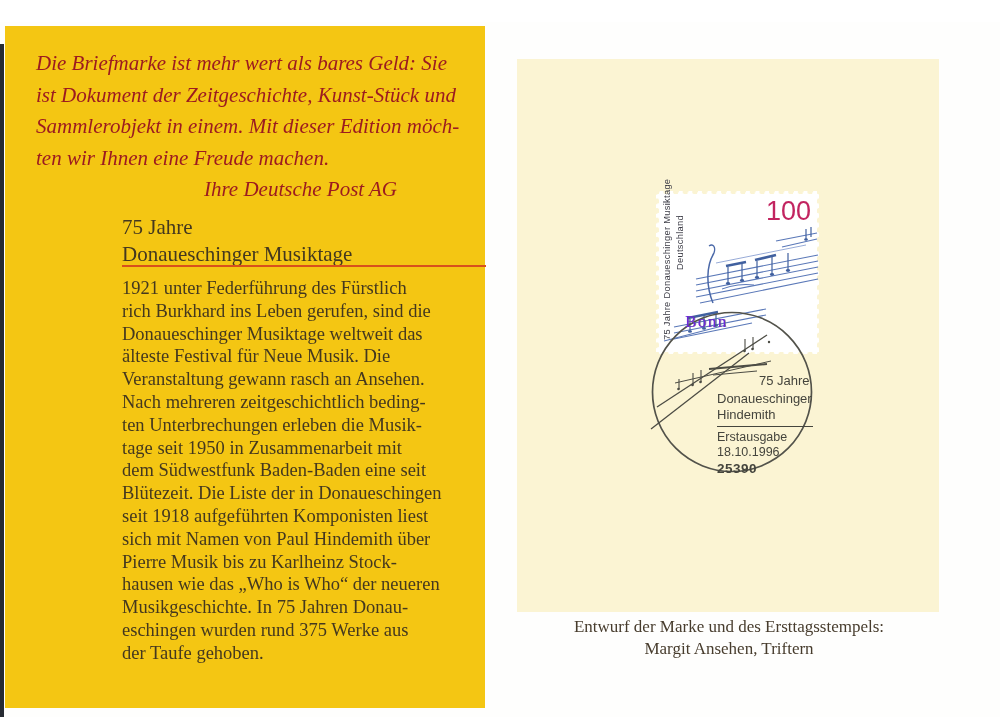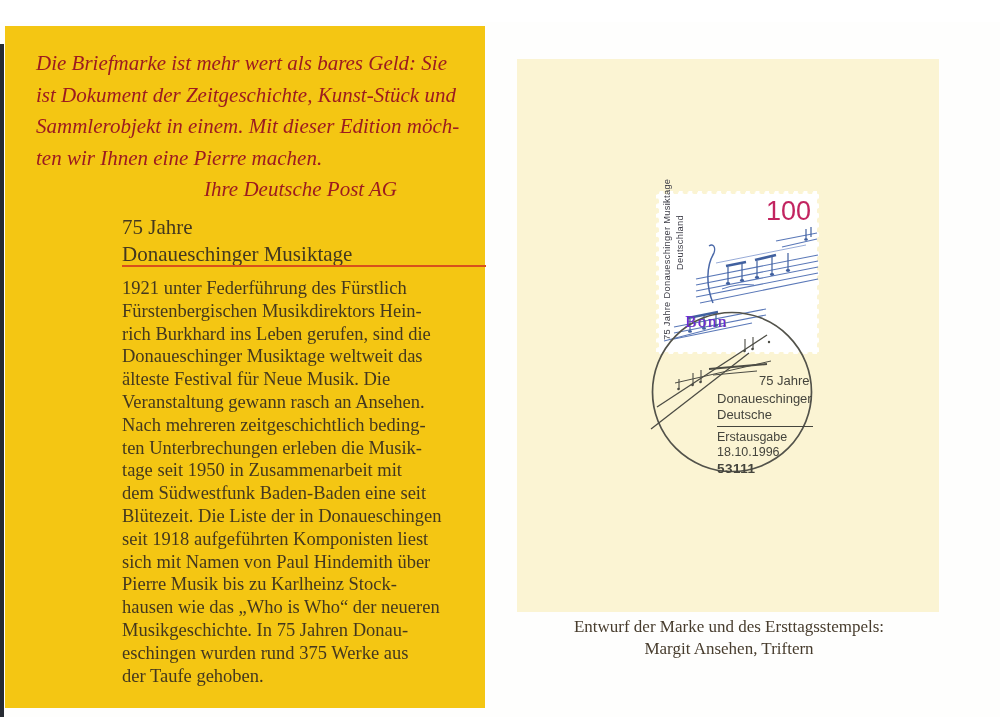--- a/index.html
+++ b/index.html
@@ -52,33 +52,32 @@
 
 <div class="page">
 
   <div class="edge-line"></div>
   <div class="yellow-panel"></div>
 
   <div class="intro">
     <div>Die Briefmarke ist mehr wert als bares Geld: Sie</div>
     <div>ist Dokument der Zeitgeschichte, Kunst-Stück und</div>
     <div>Sammlerobjekt in einem. Mit dieser Edition möch-</div>
-    <div>ten wir Ihnen eine Pierre machen.</div>
+    <div>ten wir Ihnen eine Freude machen.</div>
     <div class="sig">Ihre Deutsche Post AG</div>
   </div>
 
   <div class="article-title">
     <div>75 Jahre</div>
     <div>Donaueschinger Musiktage</div>
   </div>
   <div class="title-rule"></div>
 
   <div class="article-body">
     <div>1921 unter Federführung des Fürstlich</div>
-    <div>Fürstenbergischen Musikdirektors Hein-</div>
     <div>rich Burkhard ins Leben gerufen, sind die</div>
     <div>Donaueschinger Musiktage weltweit das</div>
     <div>älteste Festival für Neue Musik. Die</div>
     <div>Veranstaltung gewann rasch an Ansehen.</div>
     <div>Nach mehreren zeitgeschichtlich beding-</div>
     <div>ten Unterbrechungen erleben die Musik-</div>
     <div>tage seit 1950 in Zusammenarbeit mit</div>
     <div>dem Südwestfunk Baden-Baden eine seit</div>
     <div>Blütezeit. Die Liste der in Donaueschingen</div>
     <div>seit 1918 aufgeführten Komponisten liest</div>
@@ -173,25 +172,25 @@
       <circle cx="29.5" cy="80" r="1.3"></circle>
         <circle cx="120" cy="33" r="1.2"></circle>
     </g>
   </svg>
 
   <div class="pm-city">Bonn</div>
 
   <div class="pm-block">
     <div class="pm-l1">75 Jahre</div>
     <div class="pm-l2">Donaueschinger</div>
-    <div class="pm-l3">Deutsche</div>
+    <div class="pm-l3">Hindemith</div>
     <div class="pm-div"></div>
     <div class="pm-l4">Erstausgabe</div>
     <div class="pm-l5">18.10.1996</div>
-    <div class="pm-l6">53111</div>
+    <div class="pm-l6">25390</div>
   </div>
 
   <div class="caption">
     <div>Entwurf der Marke und des Ersttagsstempels:</div>
     <div>Margit Ansehen, Triftern</div>
   </div>
 
 </div>
 
 </body></html>

